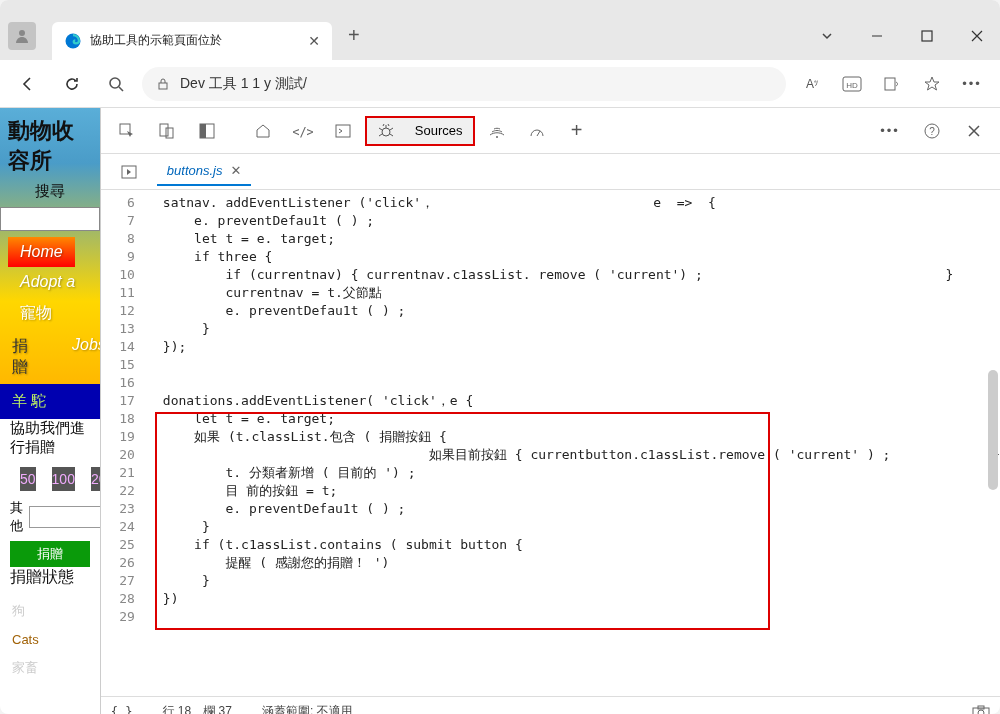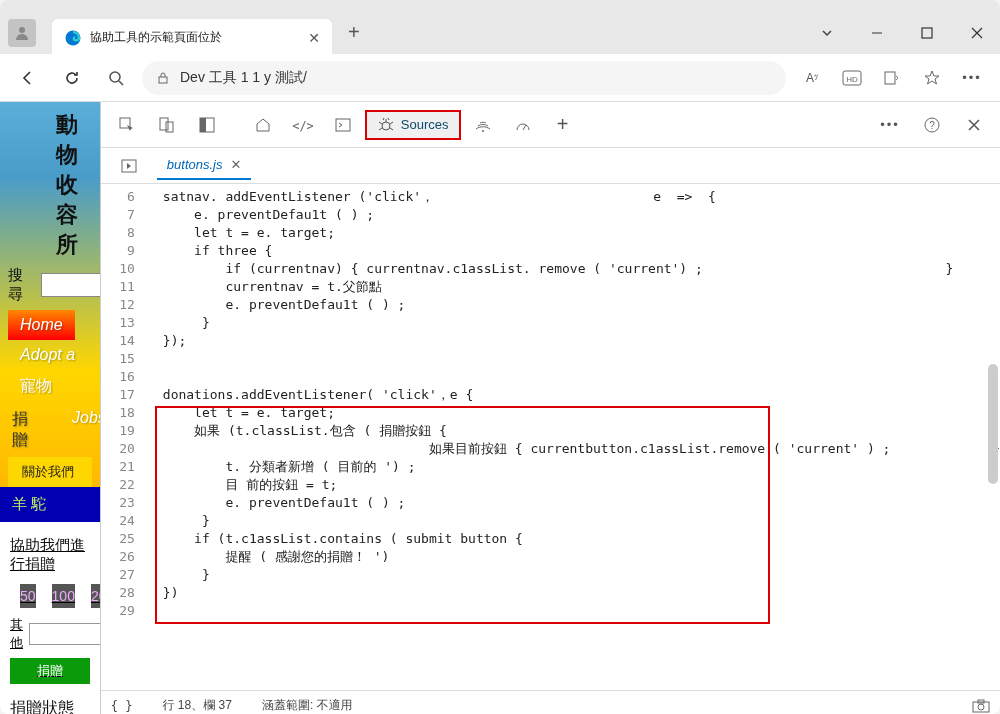--- a/index.html
+++ b/index.html
@@ -1,19 +1,19 @@
 <!DOCTYPE html>
 <html><head>
 <meta charset="utf-8">
 <style>
 * { margin: 0; padding: 0; box-sizing: border-box; }
 body { font-family: "Segoe UI", "Microsoft YaHei", sans-serif; font-size: 13px; background: #f3f3f3; width: 1000px; height: 714px; overflow: hidden; border-radius: 8px; }
 
 
-.titlebar { height: 54px; background: #e8e8e8; display: flex; align-items: center; padding: 11px 0 0 8px; border-radius: 8px 8px 0 0; }
+.titlebar { height: 60px; background: #e8e8e8; display: flex; align-items: center; padding: 11px 0 0 8px; border-radius: 8px 8px 0 0; }
 .avatar { width: 28px; height: 28px; background: #c4c4c4; border-radius: 4px; display: flex; align-items: center; justify-content: center; margin-right: 16px; }
 .tab { background: #fff; border-radius: 6px 6px 0 0; height: 38px; margin-top: 10px; display: flex; align-items: center; padding: 0 12px; gap: 8px; min-width: 280px; }
 .tab-favicon { width: 18px; height: 18px; }
 .tab-title { flex: 1; color: #222; font-size: 12px; overflow: hidden; white-space: nowrap; }
 .tab-close { font-size: 14px; color: #555; }
 .new-tab { margin-left: 10px; font-size: 20px; color: #555; padding: 6px; }
 .titlebar-right { margin-left: auto; display: flex; gap: 4px; }
 .win-btn { width: 46px; height: 40px; display: flex; align-items: center; justify-content: center; color: #333; }
 
 
@@ -22,46 +22,46 @@
 .addr { flex: 1; height: 34px; background: #f5f5f5; border-radius: 17px; display: flex; align-items: center; padding: 0 14px; gap: 10px; color: #555; font-size: 14px; }
 .addr-text { color: #333; }
 .toolbar-right { display: flex; gap: 4px; }
 
 
 .main { display: flex; height: calc(714px - 96px); }
 
 
 .page { width: 295px; overflow: hidden; background: #fff; }
 .banner { background: linear-gradient(to bottom, #5aaed8 0%, #4a9cc8 20%, #ffd700 70%, #ffb800 100%); padding: 6px 8px 0; }
-.site-title { font-size: 22px; font-weight: bold; color: #111; padding: 2px 0 6px; margin-left: 48px; }
-.search-row { display: flex; align-items: center; gap: 18px; margin-bottom: 6px; }
+.site-title { font-size: 22px; font-weight: bold; color: #111; padding: 2px 0 6px; }
+.search-row { display: flex; align-items: center; gap: 6px; margin-bottom: 6px; flex-direction: column; }
 .search-label { color: #111; font-size: 15px; }
 .search-input { width: 100px; height: 24px; background: #fff; border: 1px solid #888; }
 .nav { display: flex; flex-wrap: wrap; }
 .nav-item { padding: 6px 12px; color: #fff; font-size: 16px; font-style: italic; text-shadow: 1px 1px 2px rgba(0,0,0,0.3); }
 .nav-home { background: linear-gradient(to bottom, #ff8800, #ff0000); }
 .nav-about-row { width: 100%; background: #ffd700; padding: 6px 14px; color: #222; font-style: normal; }
 .sheep { background: #0000b0; color: #bef264; padding: 8px 12px; font-size: 15px; }
-.donate-section { padding: 14px 10px; text-decoration: underline; }
+.donate-section { padding: 0 10px; }
 .donate-title { font-size: 15px; color: #111; margin-bottom: 10px; }
 .amounts { display: flex; gap: 6px; margin-bottom: 8px; }
 .amount-btn { flex: 1; background: #555; color: #f0abfc; text-align: center; padding: 4px 0; font-size: 14px; margin-left: 10px; }
 .other-row { display: flex; align-items: center; gap: 6px; margin-bottom: 6px; }
 .other-input { flex: 1; border: 1px solid #999; height: 22px; }
 .donate-btn { width: 100%; background: #0a9a0a; color: #fff; text-align: center; padding: 4px 0; }
 .status-title { font-size: 16px; color: #111; padding: 0 10px 8px; }
 .status-list div { padding: 6px 12px; font-size: 13px; }
 .status-dim { color: #ccc; }
 .status-yellow { color: #a16207; }
 
 
 .devtools { flex: 1; display: flex; flex-direction: column; background: #fff; border-left: 1px solid #ccc; }
 .dt-tabs { height: 46px; display: flex; align-items: center; padding: 0 8px; border-bottom: 1px solid #ddd; gap: 4px; }
 .dt-tab { width: 36px; height: 36px; display: flex; align-items: center; justify-content: center; color: #555; }
-.dt-sources { display: flex; align-items: center; gap: 6px; padding: 4px 10px; border: 2px solid #d00; background: #f0f0f0; color: #0c4a6e; }
+.dt-sources { display: flex; align-items: center; gap: 20px; padding: 4px 10px; border: 2px solid #d00; background: #f0f0f0; color: #000000; }
 .dt-right { margin-left: auto; display: flex; gap: 6px; }
 .file-tabs { height: 36px; display: flex; align-items: center; padding: 0 10px; border-bottom: 1px solid #ddd; gap: 10px; }
 .file-tab { display: flex; align-items: center; gap: 8px; padding: 6px 10px; border-bottom: 2px solid #0078d4; color: #0066bb; font-style: italic; }
 .code-wrap { flex: 1; position: relative; overflow: hidden; }
 .code-area { display: flex; font-family: Consolas, monospace; font-size: 13px; padding: 4px 0; position: relative; }
 .gutter { width: 44px; text-align: right; color: #888; padding-right: 10px; }
 .gutter div { height: 18px; line-height: 18px; }
 .code { flex: 1; color: #222; }
 .code-line { height: 18px; line-height: 18px; white-space: pre; margin-left: 18px; }
 .hl-box { position: absolute; border: 2px solid #d00; }
@@ -173,21 +173,20 @@
 
       </div>
       <div class="nav">
         <div class="nav-item nav-home">Home</div>
         <div class="nav-item">Adopt a</div>
         <div class="nav-item" style="font-style:normal;">寵物</div>
         <div style="width:100%;display:flex;">
           <div class="nav-item" style="color:#333;font-style:normal;padding-left:4px;">捐贈</div>
           <div class="nav-item" style="margin-left:20px;">Jobs</div>
         </div>
-        <div class="nav-about-row">關於我們</div>
       </div>
     </div>
     <div class="sheep">羊 駝</div>
     <div class="donate-section">
       <div class="donate-title">協助我們進行捐贈</div>
       <div class="amounts">
         <div class="amount-btn">50</div>
         <div class="amount-btn">100</div>
         <div class="amount-btn">200</div>
       </div>

